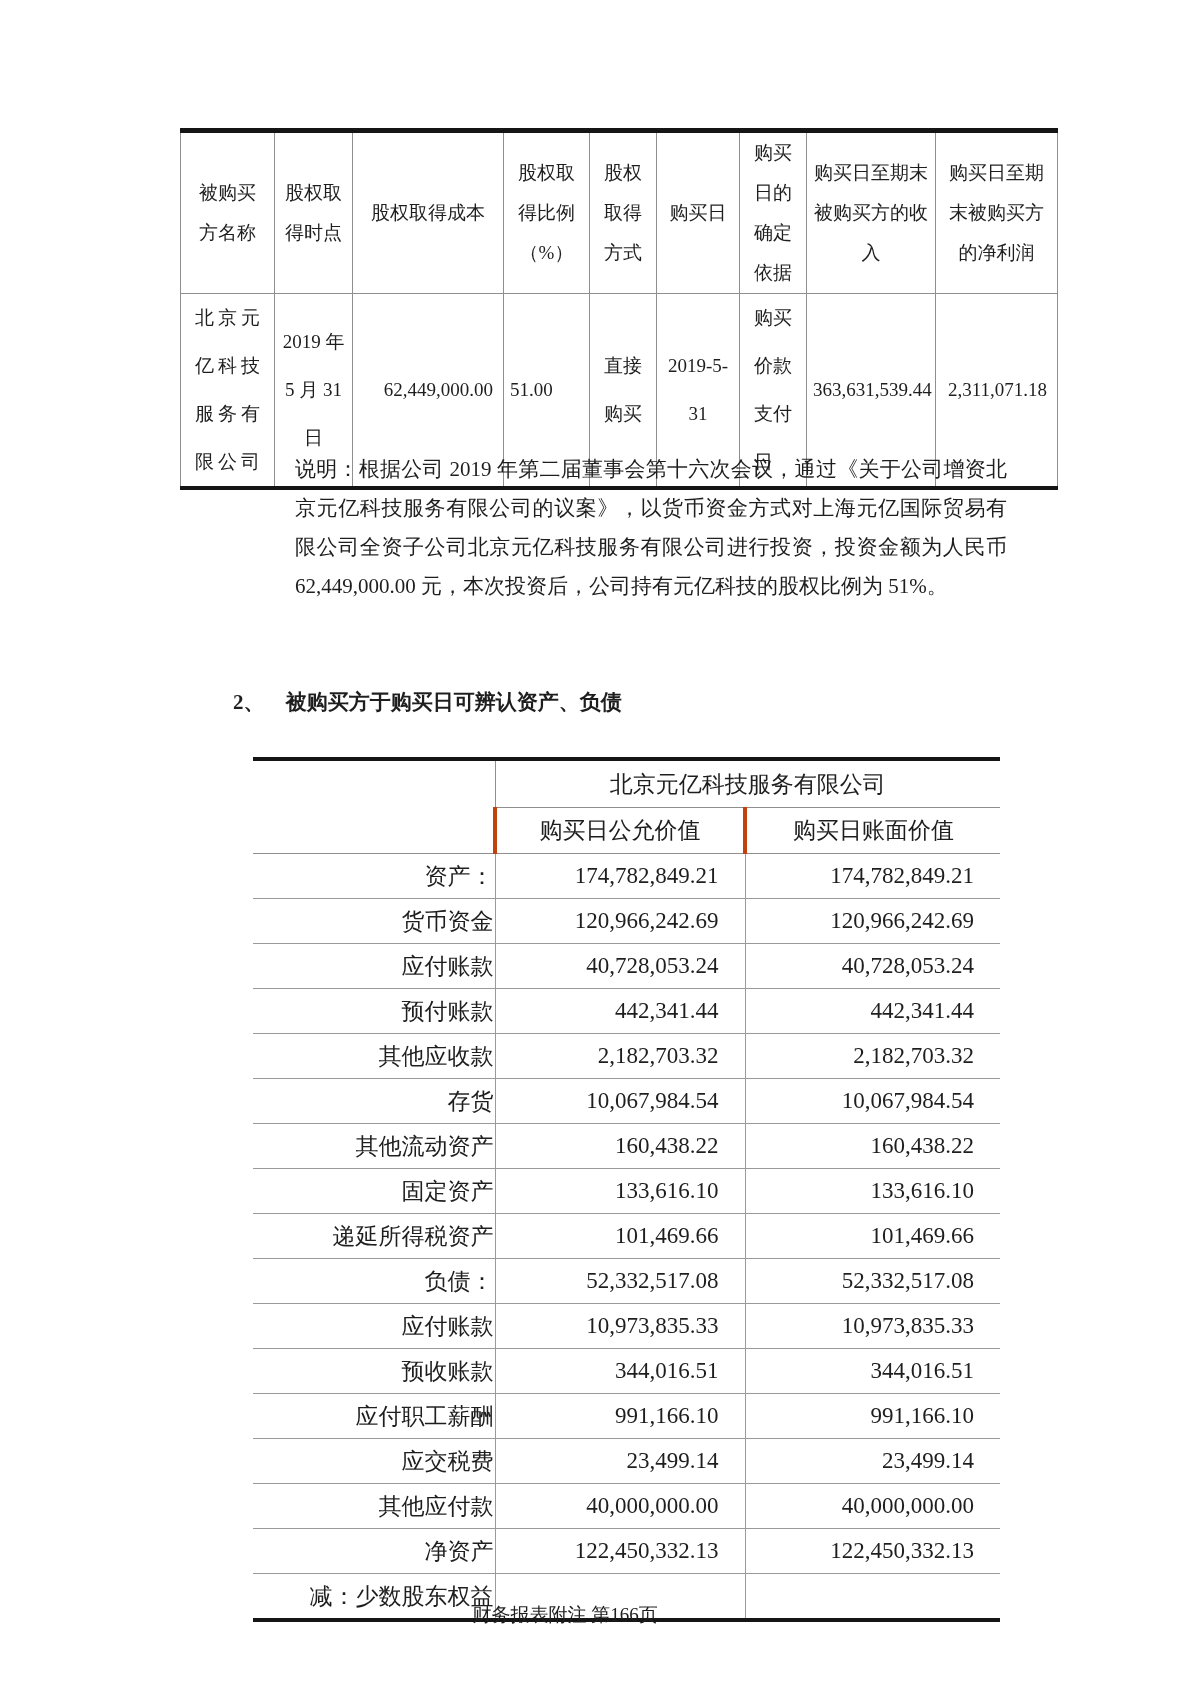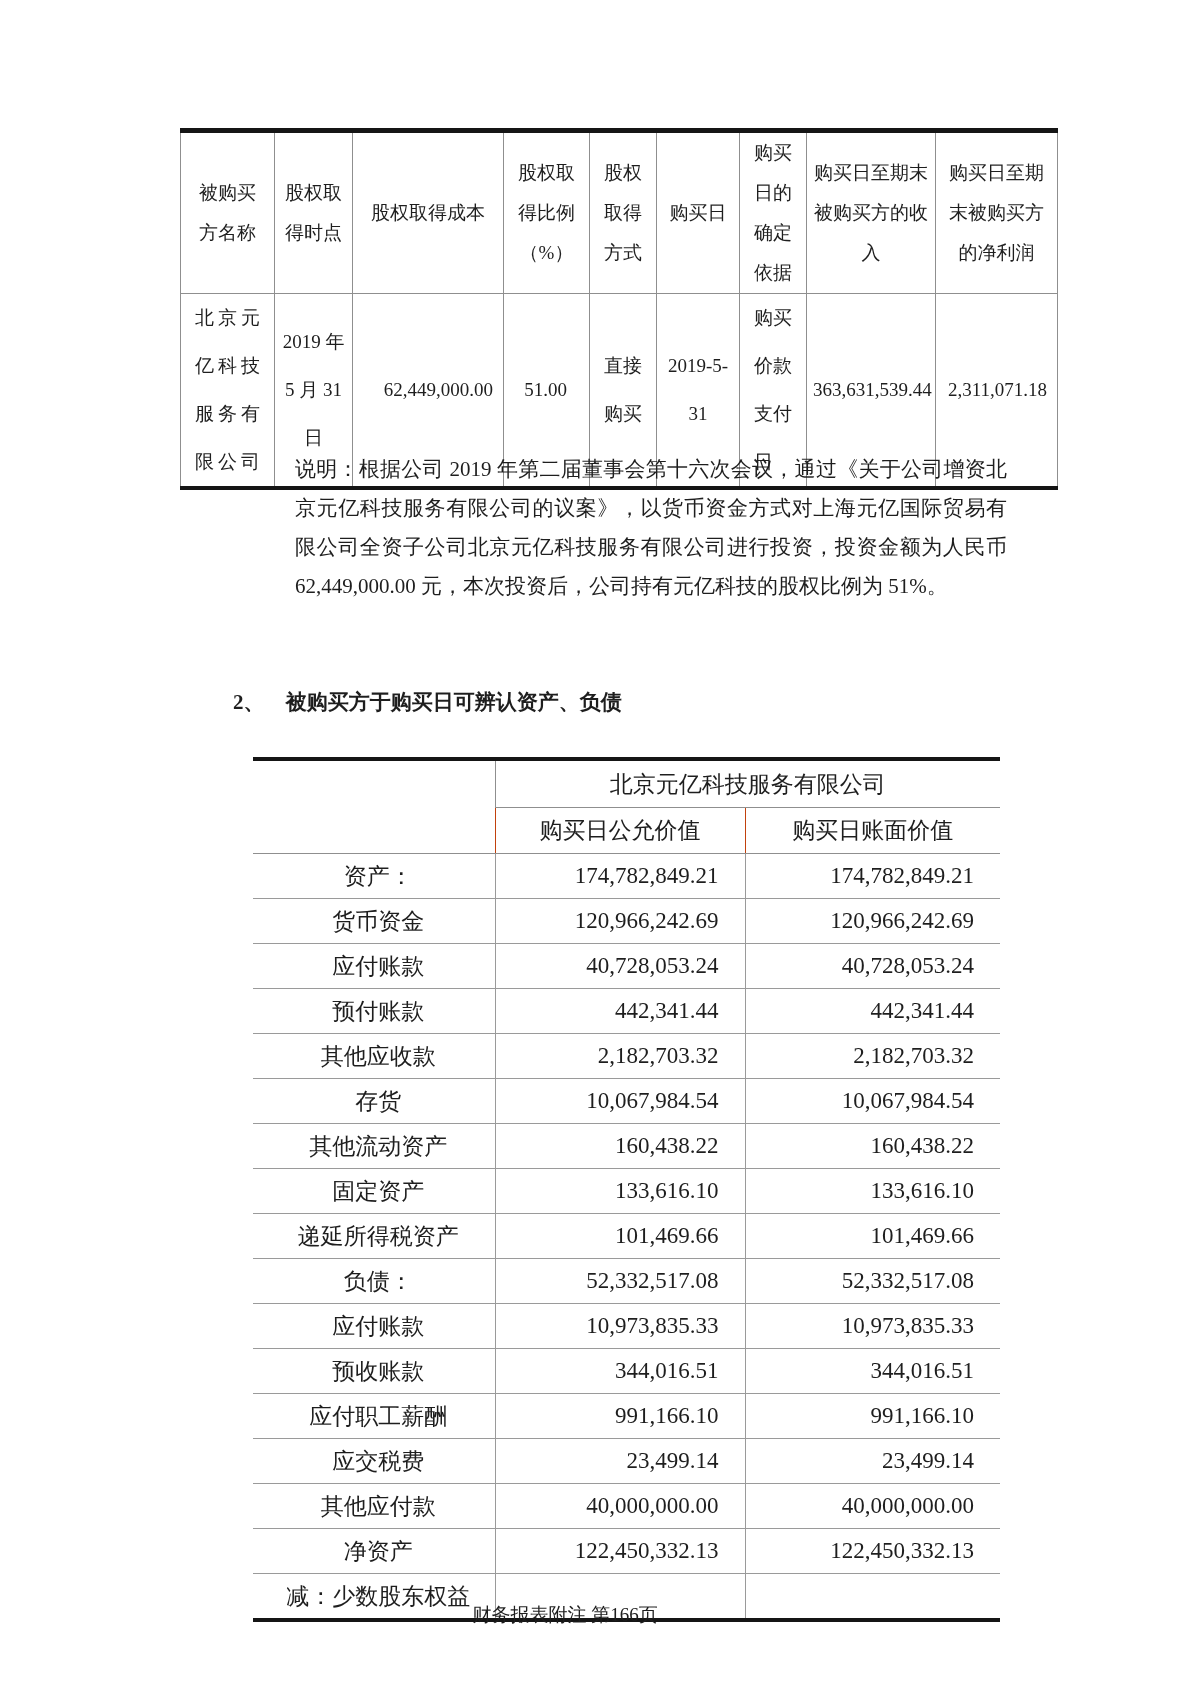--- a/index.html
+++ b/index.html
@@ -25,21 +25,21 @@
     overflow:hidden;
   }
   #acq-table th{
     height:158px;text-align:center;white-space:pre-line;line-height:40px;
     border-bottom:1px solid #8f8f8f;padding:0 4px;
   }
   #acq-table td{height:144px;line-height:48px;padding:0 6px;}
   .cell-justify{text-align:justify;text-align-last:justify;white-space:pre-line;padding:0 14px !important;}
   .cell-center{text-align:center;white-space:pre-line;}
   .cell-num{text-align:right;white-space:nowrap;padding-right:10px !important;}
-  .cell-num-pad{text-align:right;white-space:nowrap;padding-right:22px !important;}
+  .cell-num-pad{text-align:left;white-space:nowrap;padding-right:22px !important;}
 
   
   #note-par{
     position:absolute;left:283px;top:450px;width:712px;
     font-size:21px;line-height:39px;text-align:justify;margin-left:12px;
   }
 
   
   #section-heading{
     position:absolute;left:233px;top:688px;
@@ -55,23 +55,23 @@
     font-size:23px;
   }
   #assets-table td,#assets-table th{
     font-weight:normal;vertical-align:middle;overflow:hidden;
   }
   #assets-table .group-span{
     height:44px;text-align:center;
     border-left:1px solid #8f8f8f;border-bottom:1px solid #8f8f8f;
   }
   #assets-table .sub-hdr td{height:43px;border-bottom:1px solid #8f8f8f;text-align:center;}
-  #assets-table .sub-hdr td.vcol{border-left:1px solid #c2410c;}
+  #assets-table .sub-hdr td.vcol{border-left:4px solid #c2410c;}
   #assets-table tr.data-row td{height:42px;border-bottom:1px solid #9a9a9a;}
-  #assets-table tr.data-row td.lbl{text-align:center;padding-left:10px;}
+  #assets-table tr.data-row td.lbl{text-align:right;padding-left:10px;}
   #assets-table tr.data-row td.val{
     text-align:right;padding-right:26px;border-left:1px solid #9a9a9a;white-space:nowrap;
   }
 
   
   #page-footer{
     position:absolute;left:0;top:1602px;width:1130px;
     text-align:center;font-size:19px;
   }
 </style>

